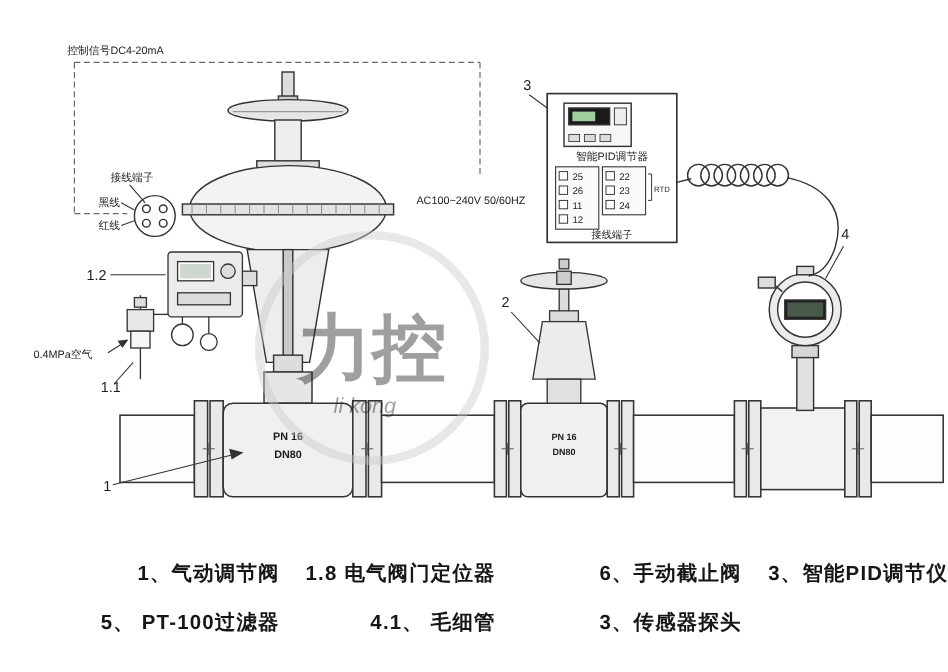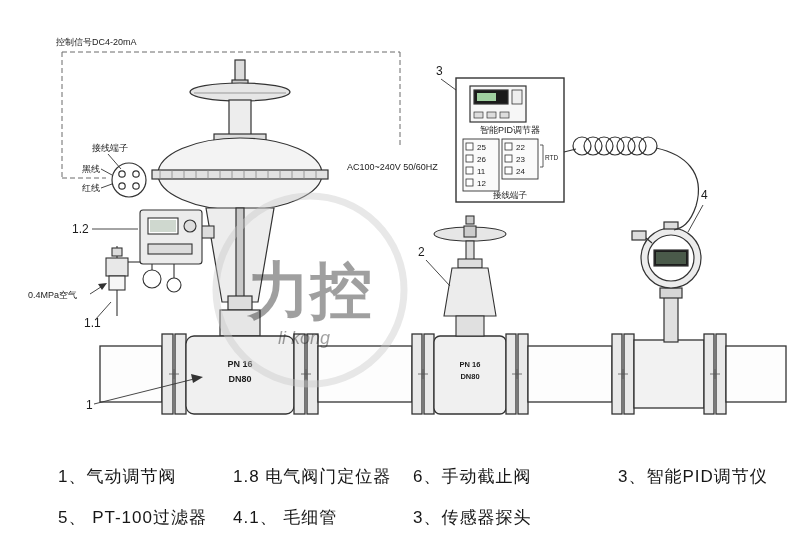--- a/index.html
+++ b/index.html
@@ -1,21 +1,21 @@
 <!DOCTYPE html>
 <html><head>
 <meta charset="utf-8">
 <style>
   html,body{margin:0;padding:0;background:#fff;}
   .page{position:relative;width:790px;height:560px;background:#fff;overflow:hidden;
-        font-family:"Liberation Sans","DejaVu Sans",sans-serif;}
+        font-family:"Liberation Sans","DejaVu Sans",sans-serif;text-align:right;}
   svg text{font-family:"Liberation Sans","DejaVu Sans",sans-serif;fill:#1c1c1c;}
   .legend{padding:16px 0 0 58px;display:grid;grid-template-columns:175px 180px 205px auto;
           row-gap:18px;font-size:17px;color:#161616;letter-spacing:1px;}
-  .legend span{white-space:nowrap;}
+  .legend span{white-space:nowrap;font-weight:bold;}
 </style>
 </head>
 <body>
 
 <div class="page">
 
 <svg width="790" height="445" viewBox="0 0 790 445">
 
   <g stroke="#6a6a6a" stroke-width="1" stroke-dasharray="5 3" fill="none">
     <path d="M62 52 H400 M400 52 V146 M62 52 V178 M62 178 H106"></path>

